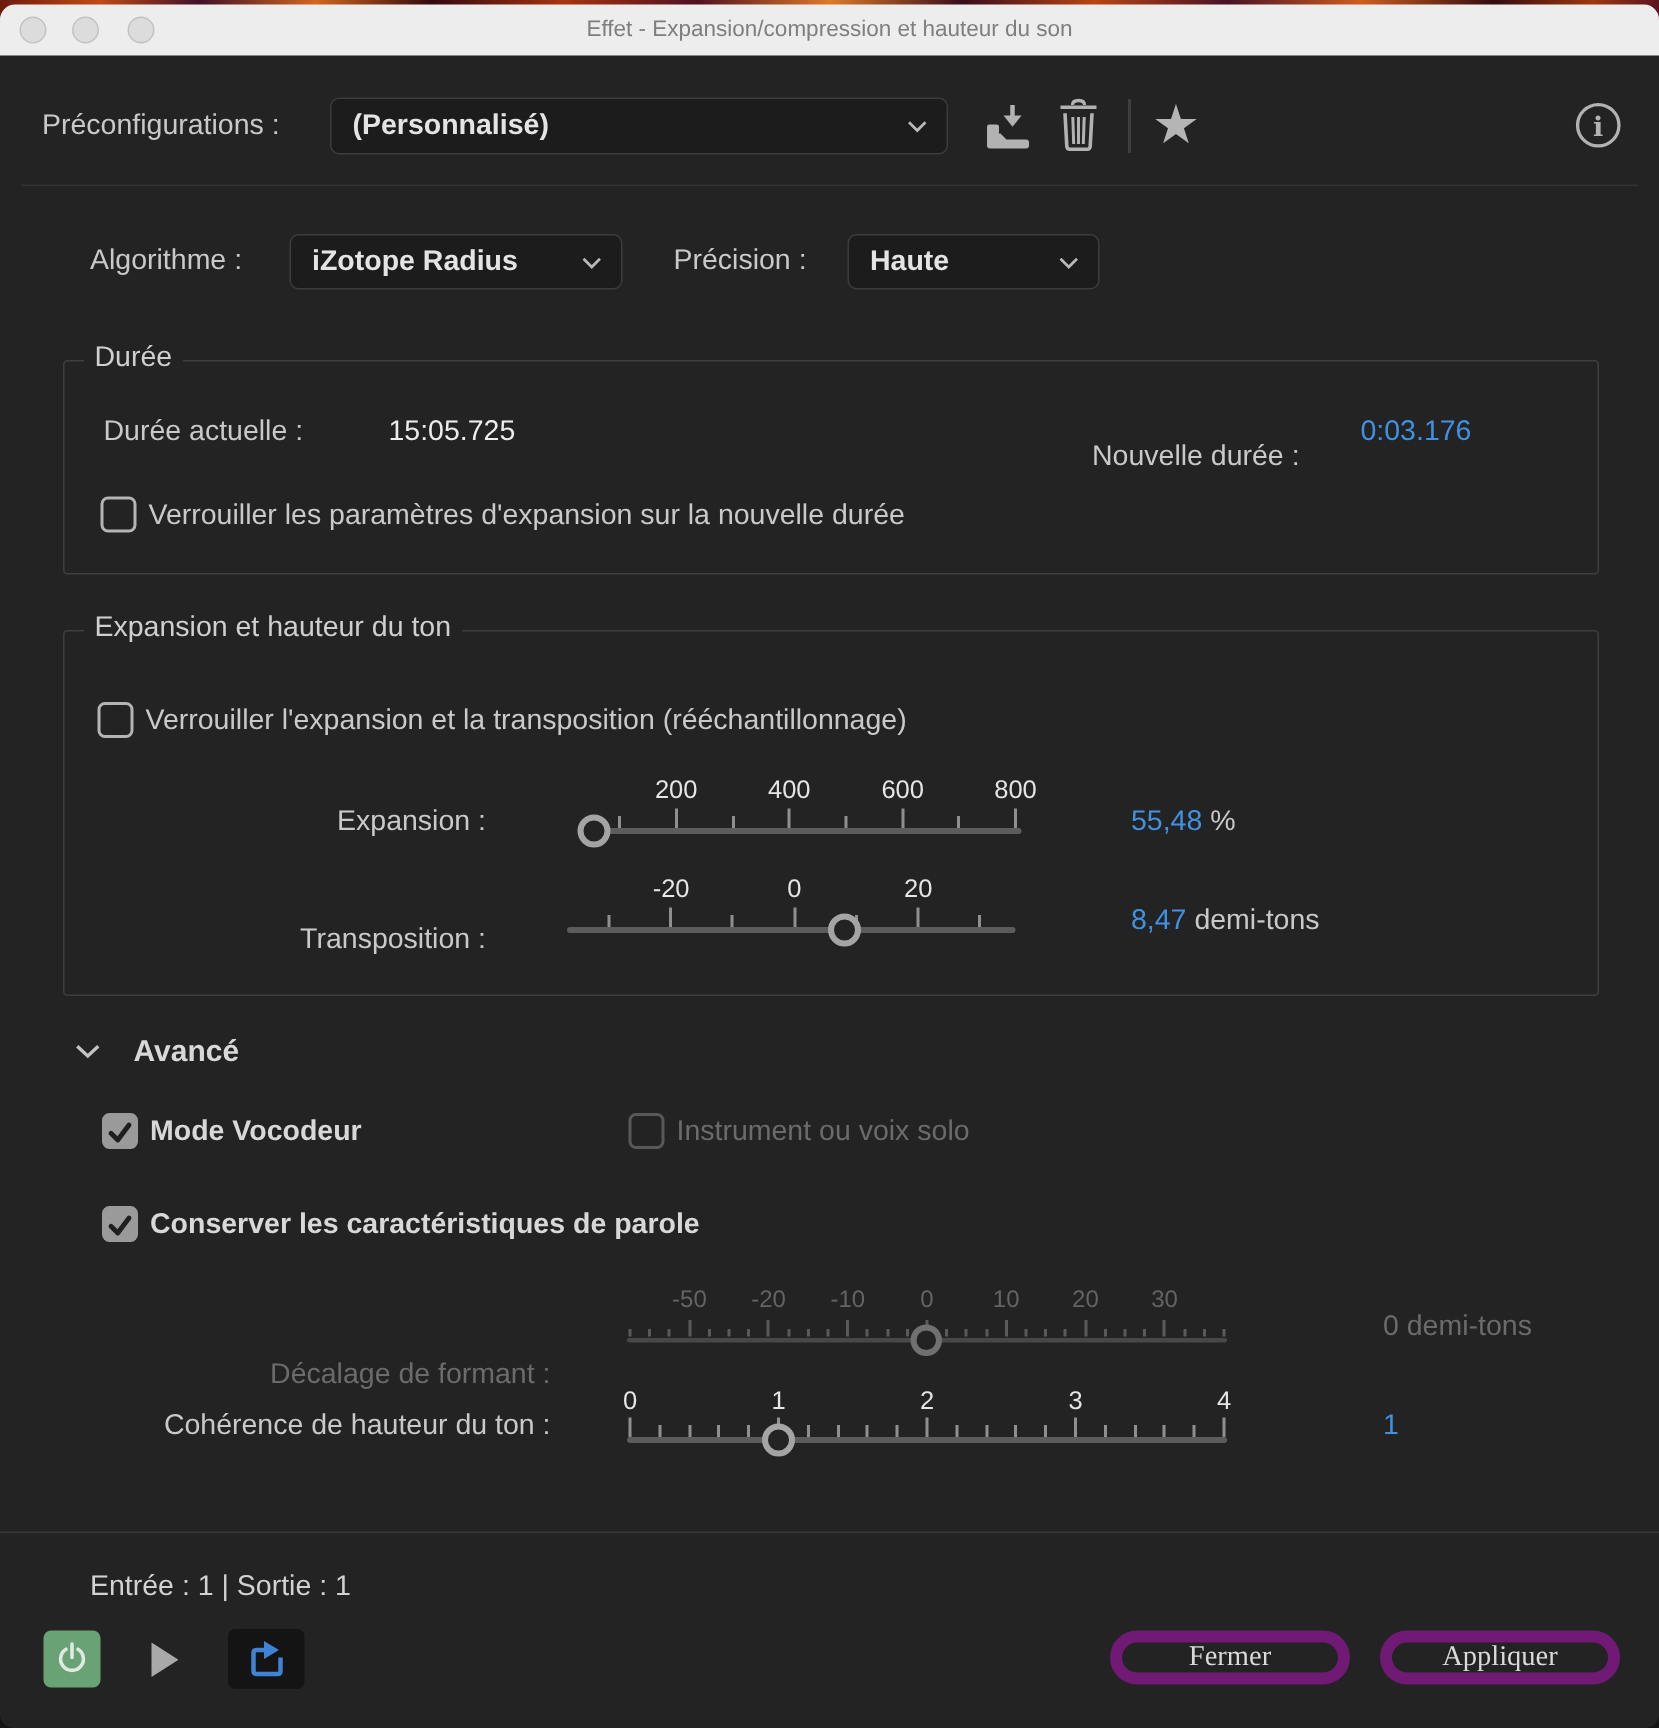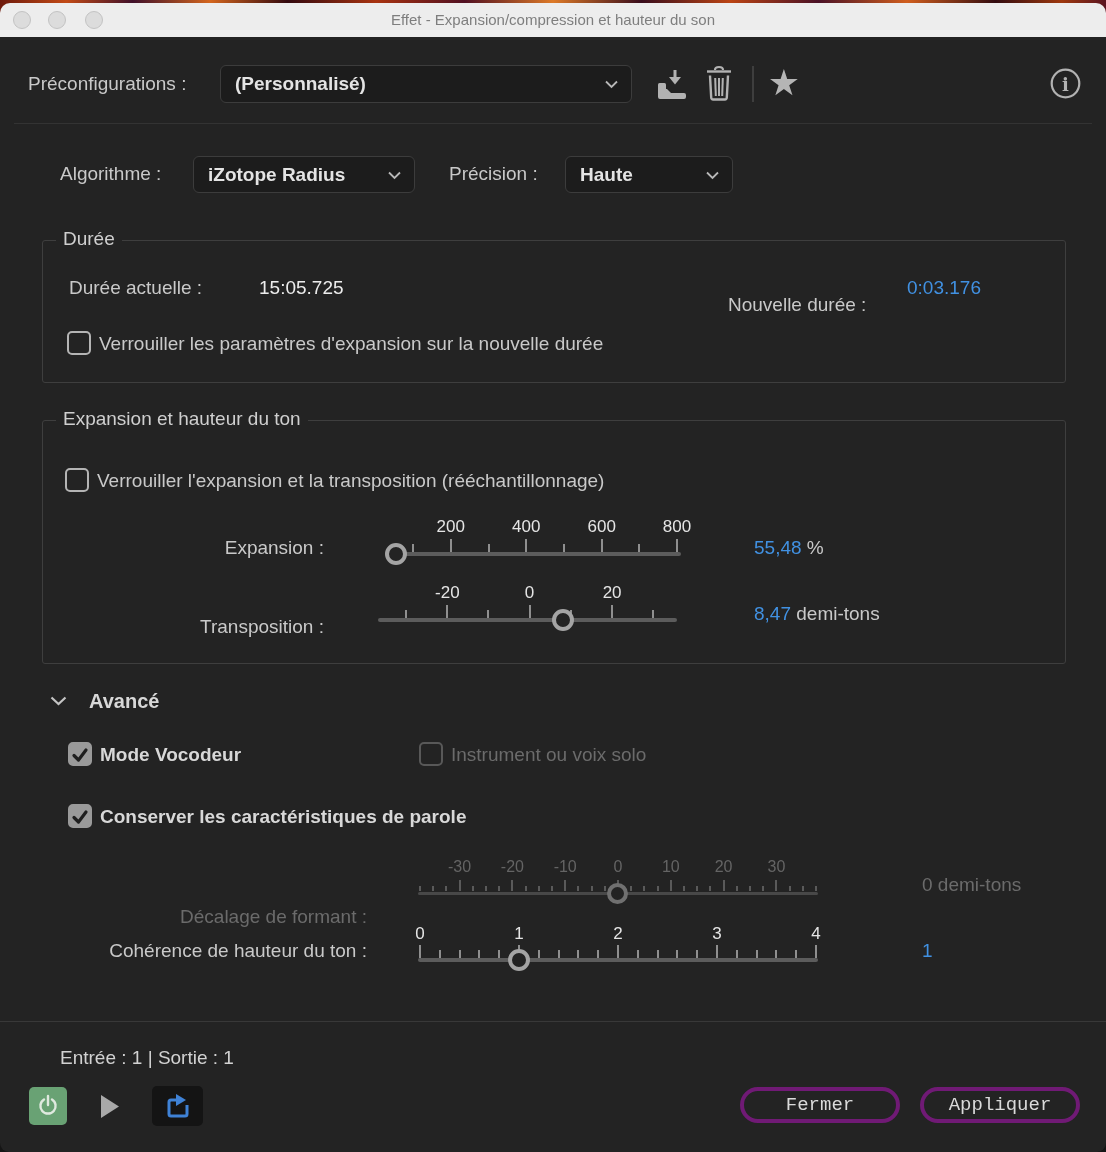--- a/index.html
+++ b/index.html
@@ -47,22 +47,22 @@
   .slider .ticks i{position:absolute;bottom:0;width:2px;height:8px;background:#8f8f8f;transform:translateX(-50%);}
   .slider .ticks i.tall{height:13px;}
   .slider .track{position:absolute;height:4px;background:#5c5c5c;border-radius:2px;}
   .slider .handle{position:absolute;width:22px;height:22px;border:4px solid #a4a4a4;border-radius:50%;
     background:#232323;box-sizing:border-box;}
   .slider.disabled .tick-label{color:#646464;font-size:16px;}
   .slider.disabled .ticks i{background:#5a5a5a;}
   .slider.disabled .track{background:#484848;height:3px;}
   .slider.disabled .handle{border-color:#707070;width:21px;height:21px;}
   
-  .pill{position:absolute;z-index:2;width:160px;height:36px;border:4px solid #701a75;border-radius:18px;
-    background:transparent;color:#dadada;font-size:19px;font-family:Liberation Mono, monospace;
+  .pill{position:absolute;z-index:2;width:160px;height:36px;border:8px solid #701a75;border-radius:18px;
+    background:transparent;color:#dadada;font-size:19px;font-family:Liberation Serif, serif;
     display:flex;align-items:center;justify-content:center;box-sizing:border-box;}
   .sq-btn{position:absolute;z-index:2;border-radius:5px;display:flex;align-items:center;justify-content:center;box-sizing:border-box;}
   .divider-h{position:absolute;z-index:2;height:1px;background:#333333;}
   .divider-v{position:absolute;z-index:2;width:2px;background:#3e3e3e;}
   .icon-btn{position:absolute;z-index:2;display:flex;align-items:center;justify-content:center;}
   .star{font-size:36px;color:#b5b5b5;line-height:36px;}
 </style>
 </head>
 <body>
 
@@ -205,21 +205,21 @@
 
 <span class="cb checked" style="left:68px;top:804px;">
   <svg width="18" height="18" viewBox="0 0 18 18">
       <polyline points="3,9.5 7.5,14 15,4" fill="none" stroke="#1f1f1f" stroke-width="3.2" stroke-linecap="round" stroke-linejoin="round"></polyline>
     </svg>
 </span>
 <span class="lbl bold" style="left:100px;top:806px;">Conserver les caractéristiques de parole</span>
 
 <span class="lbl dim" style="left:140px;top:886px;width:227px;text-align:right;margin-top:20px;">Décalage de formant :</span>
 <div class="slider disabled" style="left:415px;top:858px;width:410px;height:46px;">
-  <span class="tick-label" style="left:44.6px;">-30</span>
+  <span class="tick-label" style="left:44.6px;">-50</span>
   <span class="tick-label" style="left:97.4px;">-20</span>
   <span class="tick-label" style="left:150.2px;">-10</span>
   <span class="tick-label" style="left:203px;">0</span>
   <span class="tick-label" style="left:255.8px;">10</span>
   <span class="tick-label" style="left:308.6px;">20</span>
   <span class="tick-label" style="left:361.4px;">30</span>
   <span class="ticks" style="left:3px;top:22px;width:400px;height:11px;">
       <i class="tk" style="left: 0.5%; height: 5px;"></i>
       <i class="tk" style="left: 3.8%; height: 5px;"></i>
       <i class="tk" style="left: 7.1%; height: 5px;"></i>

